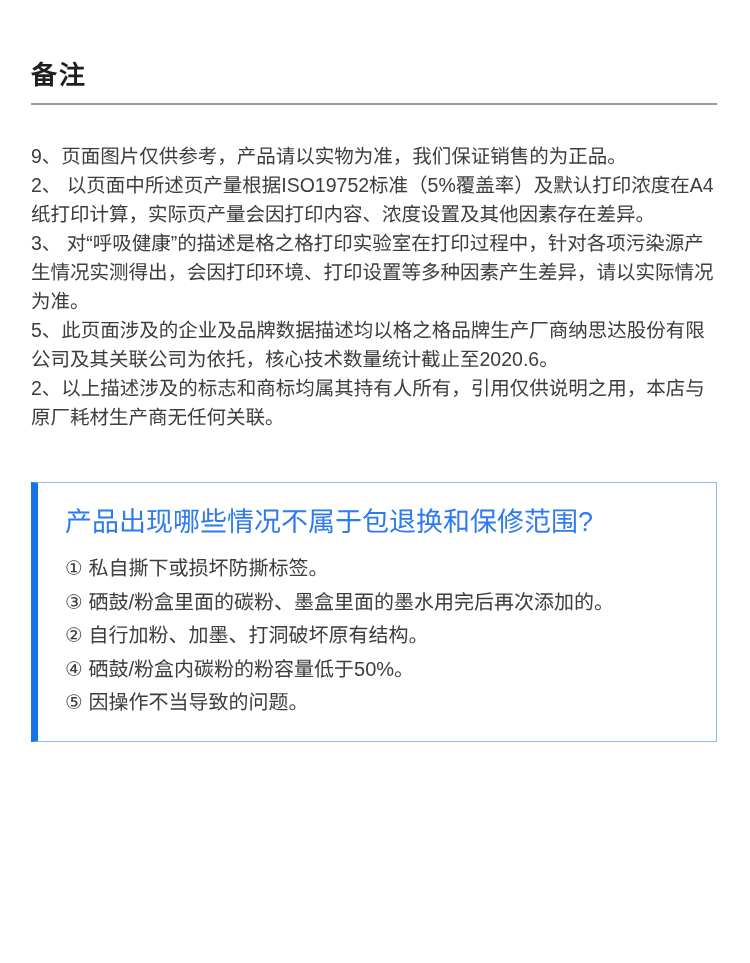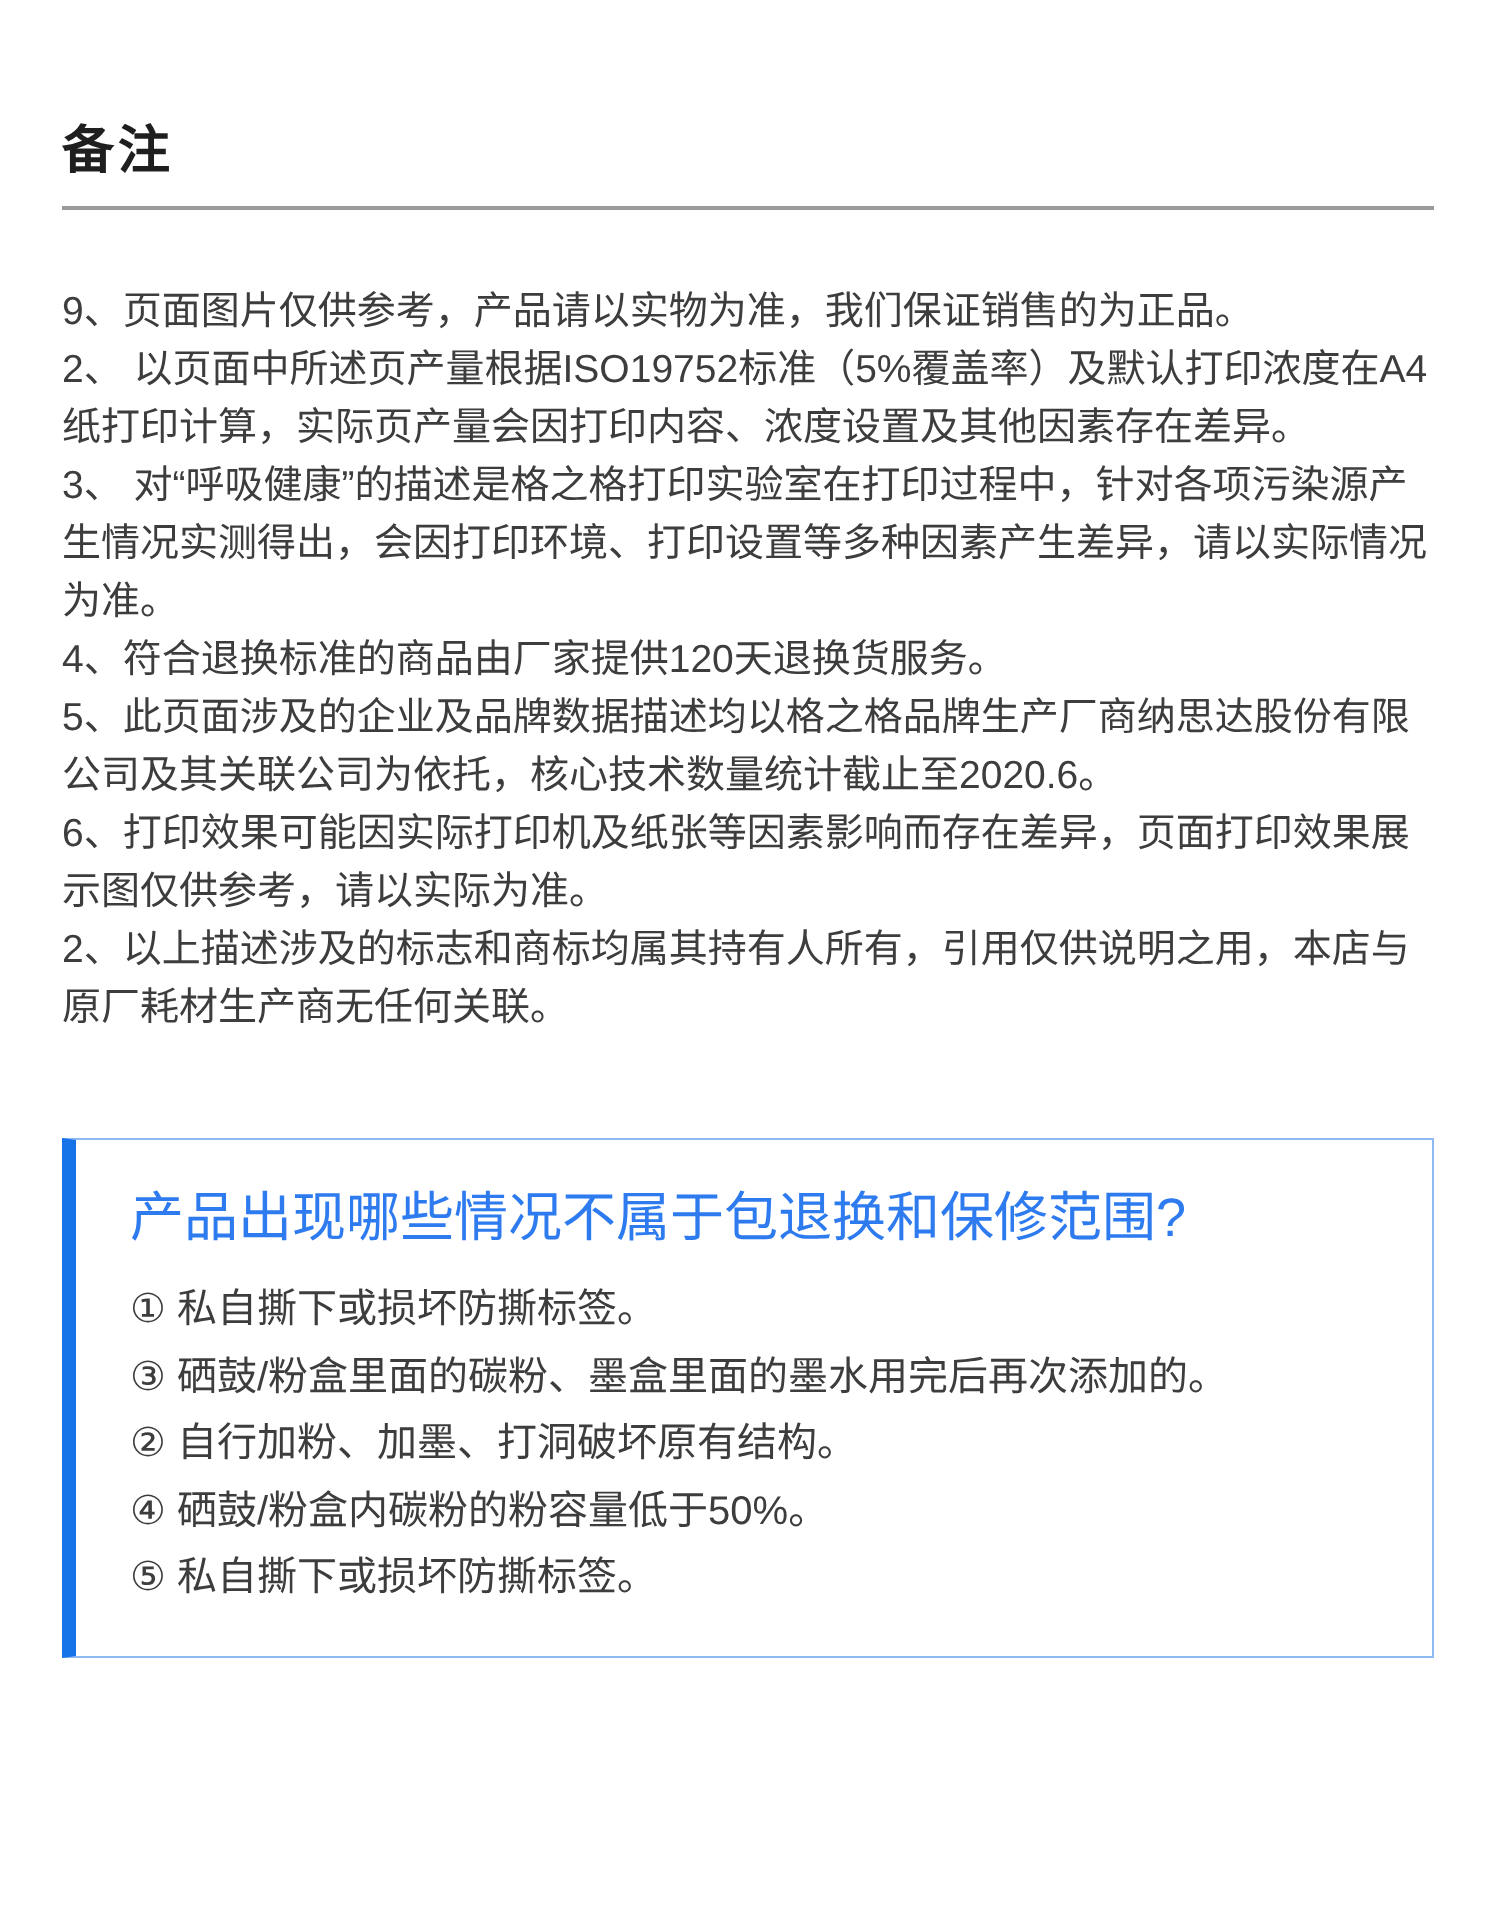--- a/index.html
+++ b/index.html
@@ -72,30 +72,28 @@
 <div class="page">
 
   <h1 class="page-title">备注</h1>
 
   <hr class="divider">
 
   <div class="notes">
       <p>9、页面图片仅供参考，产品请以实物为准，我们保证销售的为正品。</p>
       <p>2、 以页面中所述页产量根据ISO19752标准（5%覆盖率）及默认打印浓度在A4纸打印计算，实际页产量会因打印内容、浓度设置及其他因素存在差异。</p>
       <p>3、 对“呼吸健康”的描述是格之格打印实验室在打印过程中，针对各项污染源产生情况实测得出，会因打印环境、打印设置等多种因素产生差异，请以实际情况为准。</p>
-      <p>4、符合退换标准的商品由厂家提供120天退换货服务。</p>
       <p>5、此页面涉及的企业及品牌数据描述均以格之格品牌生产厂商纳思达股份有限公司及其关联公司为依托，核心技术数量统计截止至2020.6。</p>
-      <p>6、打印效果可能因实际打印机及纸张等因素影响而存在差异，页面打印效果展示图仅供参考，请以实际为准。</p>
       <p>2、以上描述涉及的标志和商标均属其持有人所有，引用仅供说明之用，本店与原厂耗材生产商无任何关联。</p>
     </div>
 
   <div class="warranty-box">
     <h2 class="warranty-title">产品出现哪些情况不属于包退换和保修范围?</h2>
     <div class="warranty-items">
         <p>① 私自撕下或损坏防撕标签。</p>
         <p>③ 硒鼓/粉盒里面的碳粉、墨盒里面的墨水用完后再次添加的。</p>
         <p>② 自行加粉、加墨、打洞破坏原有结构。</p>
         <p>④ 硒鼓/粉盒内碳粉的粉容量低于50%。</p>
-        <p>⑤ 私自撕下或损坏防撕标签。</p>
+        <p>⑤ 因操作不当导致的问题。</p>
       </div>
   </div>
 
 </div>
 
 </body></html>

